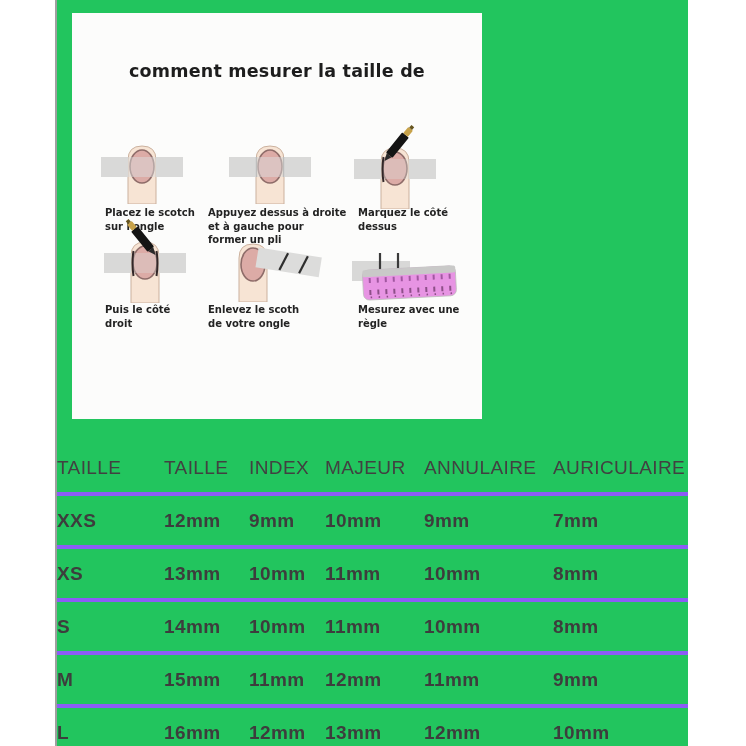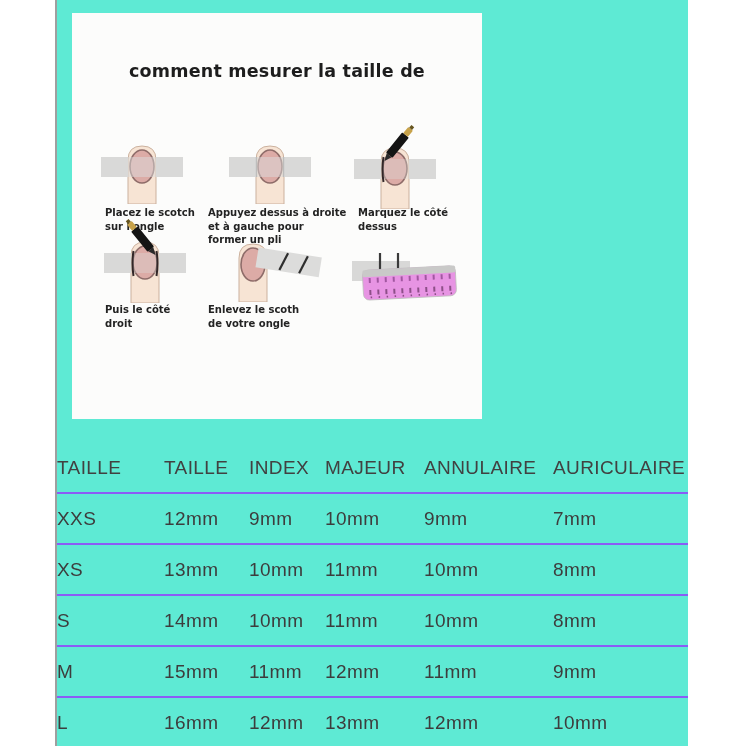--- a/index.html
+++ b/index.html
@@ -2,21 +2,21 @@
 <html><head>
 <meta charset="utf-8">
 <style>
   html,body{margin:0;padding:0;}
   body{
     width:746px;height:746px;position:relative;overflow:hidden;
     background:#ffffff;
     font-family:"DejaVu Sans",sans-serif;
   }
   .left-rule{position:absolute;left:55px;top:0;width:2px;height:746px;background:#9f9f9f;}
-  .content{position:absolute;left:57px;top:0;width:631px;height:746px;background:#5eead4;}
+  .content{position:absolute;left:57px;top:0;width:631px;height:746px;background:#22c55e;}
 
   
   .card{position:absolute;left:15px;top:13px;width:410px;height:406px;background:#fcfcfb;}
   .card-title{
     position:absolute;top:47px;left:0;width:100%;
     text-align:center;font-weight:bold;font-size:17.5px;line-height:22px;
     color:#1d1d1d;letter-spacing:.2px;
   }
   .step-icon{position:absolute;}
   .cap{position:absolute;font-weight:bold;font-size:10px;line-height:13.5px;color:#232323;}
@@ -28,21 +28,21 @@
     border-collapse:collapse;table-layout:fixed;
     font-family:"Liberation Sans",sans-serif;color:#3d3d3d;
   }
   table.sizes th,table.sizes td{
     font-weight:normal;text-align:left;vertical-align:middle;
     font-size:19px;height:49px;padding:0;letter-spacing:.4px;
     white-space:nowrap;overflow:hidden;
   }
   table.sizes th{color:#414141;}
   table.sizes th:first-child,table.sizes td:first-child{}
-  table.sizes tbody td{border-top:2px solid #8b5cf6;}
+  table.sizes tbody td{border-top:4px solid #8b5cf6;font-weight:bold;}
   table.sizes tbody tr:last-child td{border-bottom:2px solid #f3f3f2;}
 </style>
 </head>
 <body>
 
 <div class="left-rule"></div>
 
 <div class="content">
 
   <div class="card">
@@ -134,20 +134,24 @@
       <rect x="2" y="10" width="58" height="20" fill="#d8d8d7"></rect>
       <path d="M30 2 V22 M48 2 V22" stroke="#3a3a3a" stroke-width="2.2"></path>
       <g transform="rotate(-3 58 33)">
         <rect x="13" y="17" width="93" height="30" rx="6" fill="#e794e3" stroke="#bdbdbc" stroke-width="0.8"></rect>
         <rect x="13" y="17" width="93" height="7" rx="2" fill="#c9c9c8"></rect>
         <line x1="19" y1="27.5" x2="103" y2="27.5" stroke="#a157a0" stroke-width="5" stroke-dasharray="2,6"></line>
         <line x1="19" y1="39.5" x2="103" y2="39.5" stroke="#8d4f88" stroke-width="5" stroke-dasharray="2,6"></line>
         <line x1="20" y1="44.5" x2="103" y2="44.5" stroke="#8d4f88" stroke-width="1.8" stroke-dasharray="1.5,6.5"></line>
       </g>
     </svg>
+    <div class="cap" style="left:286px;top:290px">
+      <span>Mesurez avec une</span>
+      <span>règle</span>
+    </div>
 
   </div>
 
   <table class="sizes">
     <colgroup>
       <col style="width:107px">
         <col style="width:85px">
         <col style="width:76px">
       <col style="width:99px">
         <col style="width:129px">

